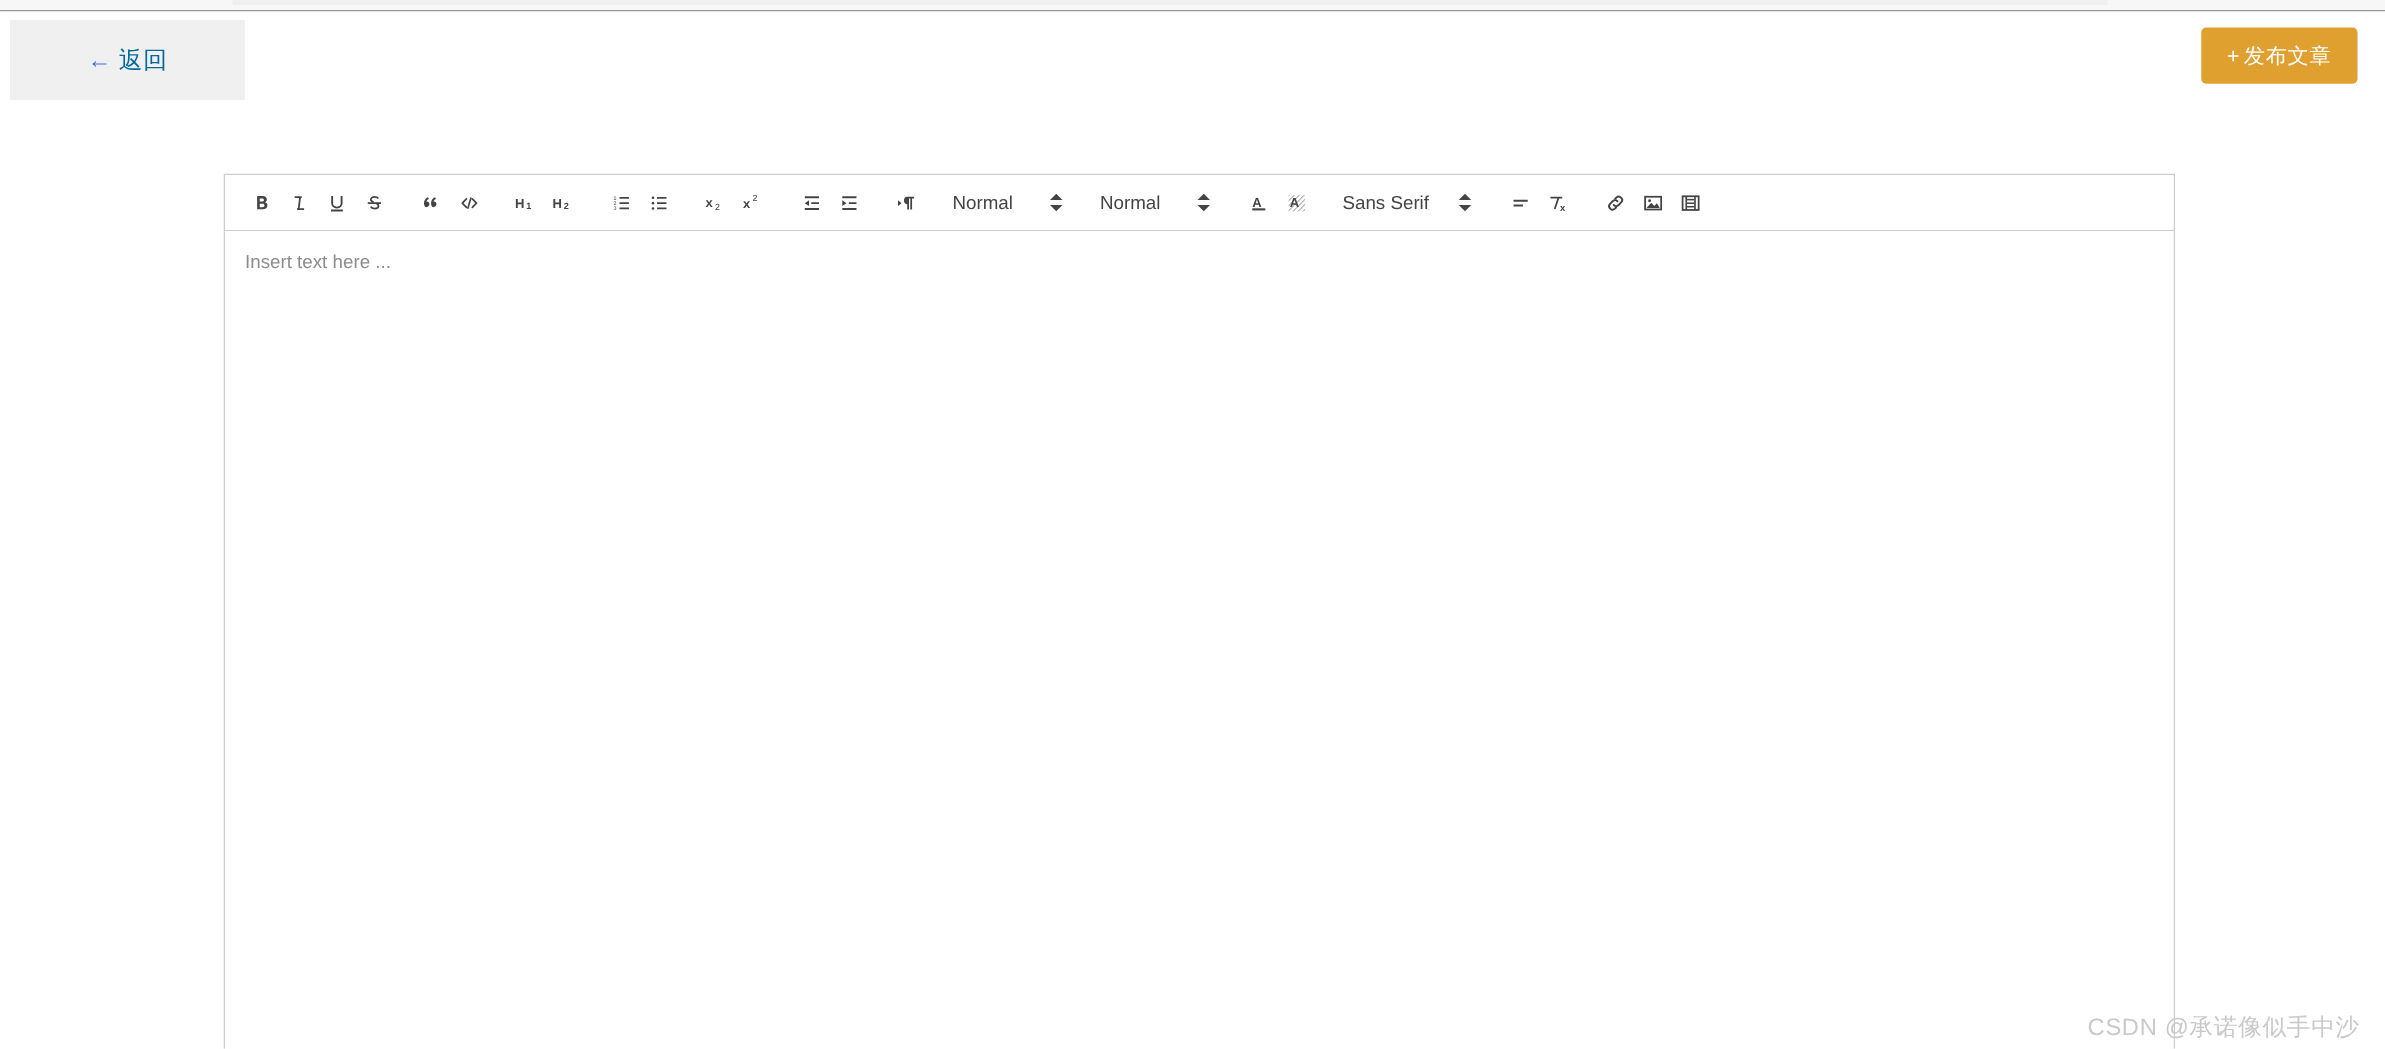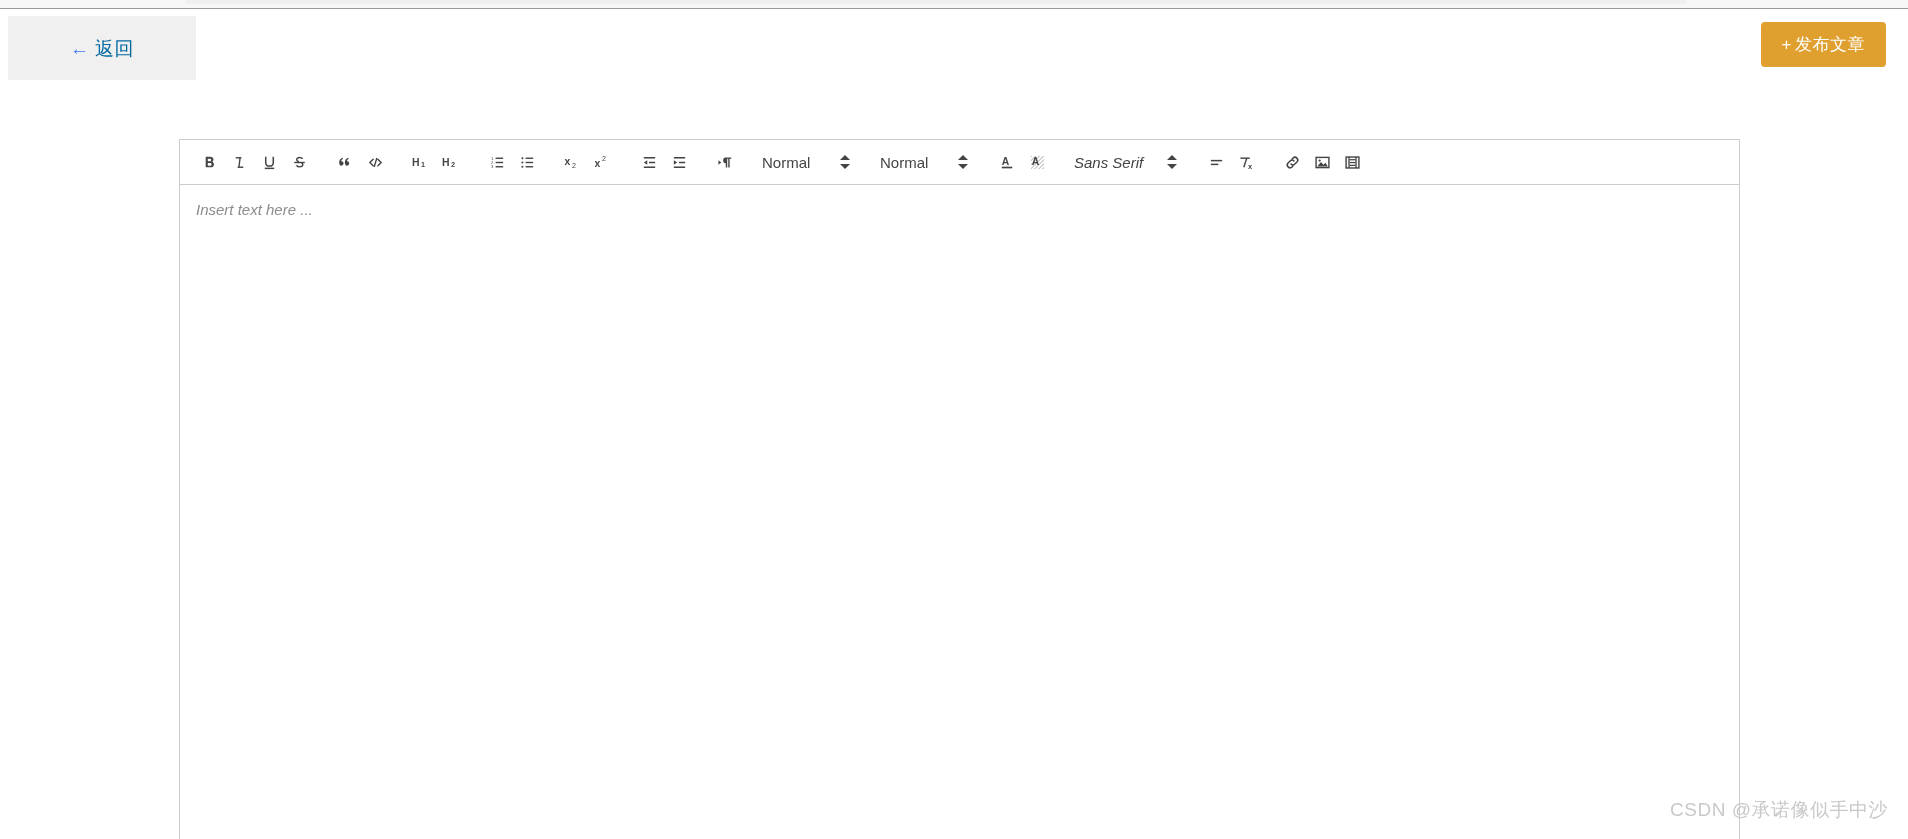--- a/index.html
+++ b/index.html
@@ -142,21 +142,21 @@
     padding-right: 2px;
   }
   .tb-select .sel-label {
     color: #444;
     font-size: 15px;
     padding-right: 24px;
     white-space: nowrap;
   }
   .tb-select.w-size .sel-label { min-width: 54px; }
   .tb-select.w-header .sel-label { min-width: 54px; }
-  .tb-select.w-font .sel-label { min-width: 62px; font-style: italic; }
+  .tb-select.w-font .sel-label { min-width: 62px; }
   .sel-caret {
     position: relative;
     width: 10px;
     height: 16px;
     flex: 0 0 auto;
   }
   .sel-caret:before, .sel-caret:after {
     content: "";
     position: absolute;
     left: 0;
@@ -177,31 +177,30 @@
     box-sizing: border-box;
     width: 100%;
     height: 714px;
     border: 1px solid #ccc;
     border-top: none;
     background: #ffffff;
     padding: 16px 16px;
   }
   .placeholder {
     color: #8c8c8c;
-    font-style: italic;
     font-size: 15px;
     font-family: "Liberation Sans", sans-serif;
     user-select: none;
   }
 
   
   .watermark {
     position: absolute;
     right: 20px;
-    bottom: 16px;
+    bottom: 4px;
     color: #c9c9c9;
     font-size: 19px;
     letter-spacing: 0.5px;
     user-select: none;
     white-space: nowrap;
   }
 </style>
 </head>
 <body>
 

